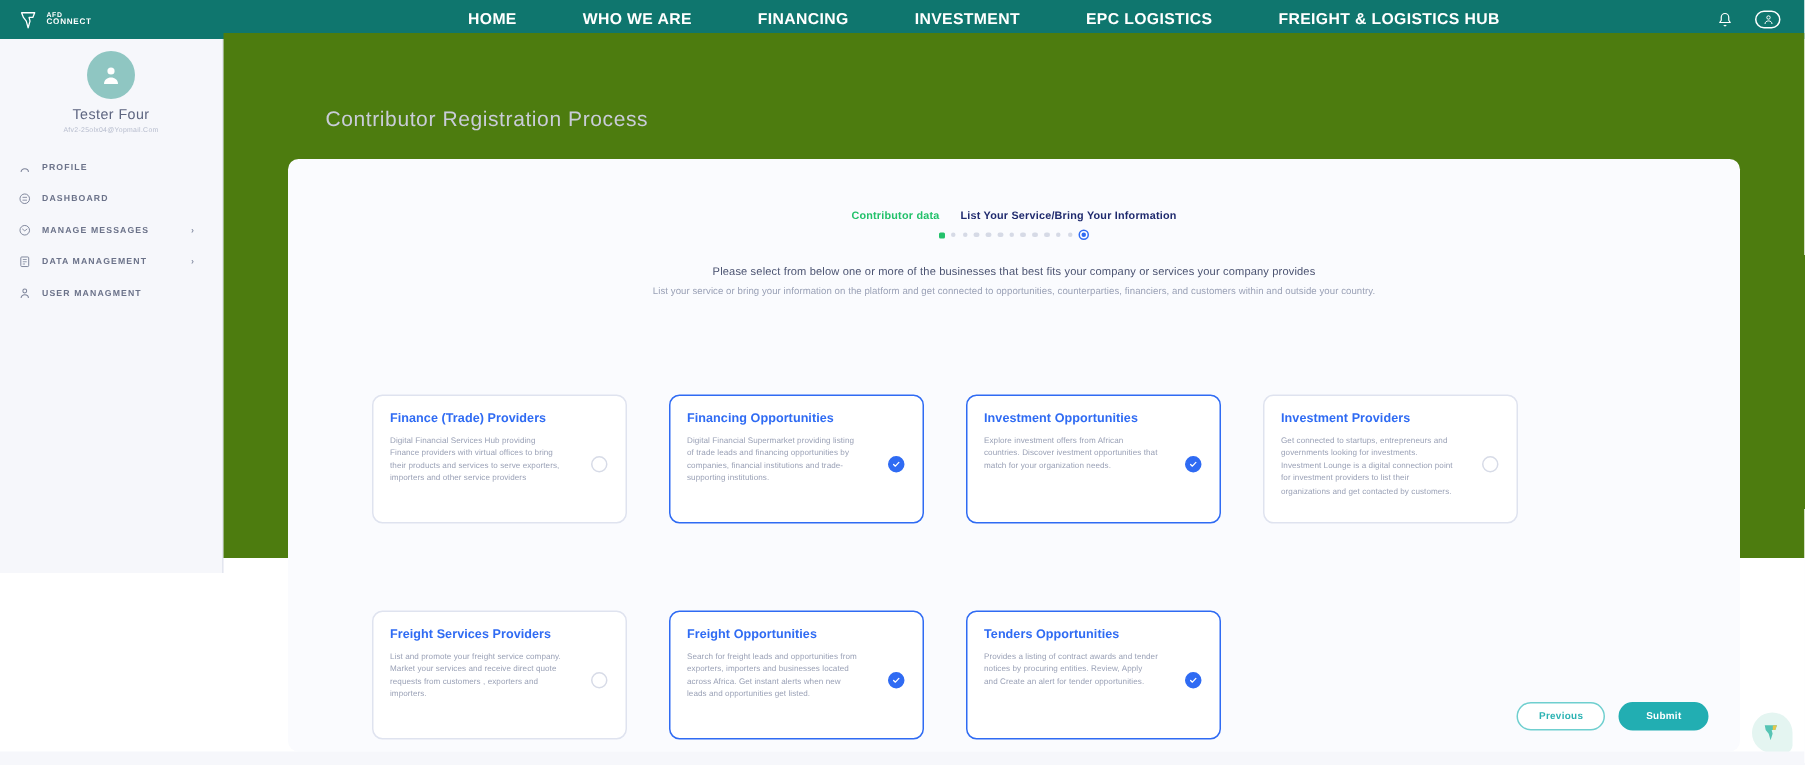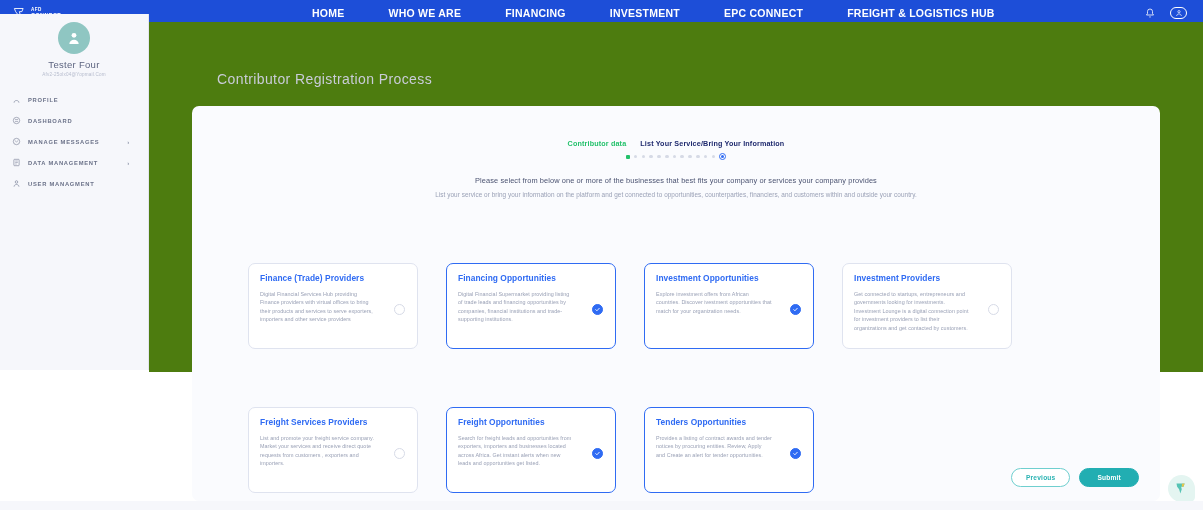--- a/index.html
+++ b/index.html
@@ -7,42 +7,42 @@
     width: 1203px; height: 510px;
     font-family: "Liberation Sans", sans-serif;
     background: #ffffff;
     overflow: hidden;
   }
   .app { position: relative; width: 1203px; height: 510px; background:#ffffff; }
 
   
   .topnav {
     position: absolute; top:0; left:0; width:1203px; height:26px;
-    background:#1d4ed8; display:flex; align-items:center;
+    background:#0f766e; display:flex; align-items:center;
   }
   .brand { display:flex; align-items:center; gap:3px; padding-left:12px; width:290px; }
   .brand-mark { width:16px; height:15px; display:block; }
   .brand-text { display:flex; flex-direction:column; line-height:1.05; }
   .brand-text .l1 { color:#ffffff; font-size:4.6px; font-weight:700; letter-spacing:.4px;}
   .brand-text .l2 { color:#ffffff; font-size:5.4px; font-weight:700; letter-spacing:.5px;}
   .navlinks { display:flex; align-items:center; gap:0; flex:1; }
   .navlink {
     color:#ffffff; font-size:10.5px; font-weight:600; letter-spacing:.25px;
     padding:0 22px; white-space:nowrap; cursor:pointer;
   }
   .navright { display:flex; align-items:center; gap:14px; padding-right:16px; }
   .bell { width:12px; height:13px; }
   .avatar-top {
     width:17px; height:12px; border:1.1px solid #ffffff; border-radius:9px;
     display:flex; align-items:center; justify-content:center;
   }
 
   
   .sidebar {
-    position:absolute; top:14px; left:0; width:149px; height:356px;
+    position:absolute; top:26px; left:0; width:149px; height:356px;
     background:#f6f7fb; border-right:1px solid #e3e6ef;
   }
   .side-avatar {
     width:32px; height:32px; border-radius:50%; background:#8fc6c2;
     margin:8px auto 0; display:flex; align-items:center; justify-content:center;
   }
   .side-name { text-align:center; font-size:9.5px; color:#5d6580; margin-top:5px; letter-spacing:.3px; }
   .side-mail { text-align:center; font-size:4.6px; color:#b6bccd; margin-top:2px; letter-spacing:.2px; }
   .side-menu { margin-top:12px; }
   .side-item {
@@ -147,21 +147,21 @@
         <span class="l1">AFD</span>
         <span class="l2">CONNECT</span>
       </span>
     </div>
 
     <div class="navlinks">
       <div class="navlink">HOME</div>
       <div class="navlink">WHO WE ARE</div>
       <div class="navlink">FINANCING</div>
       <div class="navlink">INVESTMENT</div>
-      <div class="navlink">EPC CONNECT</div>
+      <div class="navlink">EPC LOGISTICS</div>
       <div class="navlink">FREIGHT &amp; LOGISTICS HUB</div>
     </div>
 
     <div class="navright">
       <svg class="bell" viewBox="0 0 24 24">
         <path d="M12 3a5 5 0 0 0-5 5v4l-2 3h14l-2-3V8a5 5 0 0 0-5-5z" fill="none" stroke="#ffffff" stroke-width="1.6" stroke-linejoin="round"></path>
         <path d="M10.5 18.5a1.8 1.8 0 0 0 3 0" fill="none" stroke="#ffffff" stroke-width="1.6"></path>
       </svg>
       <span class="avatar-top">
         <svg viewBox="0 0 24 24" style="width:8px;height:8px">

